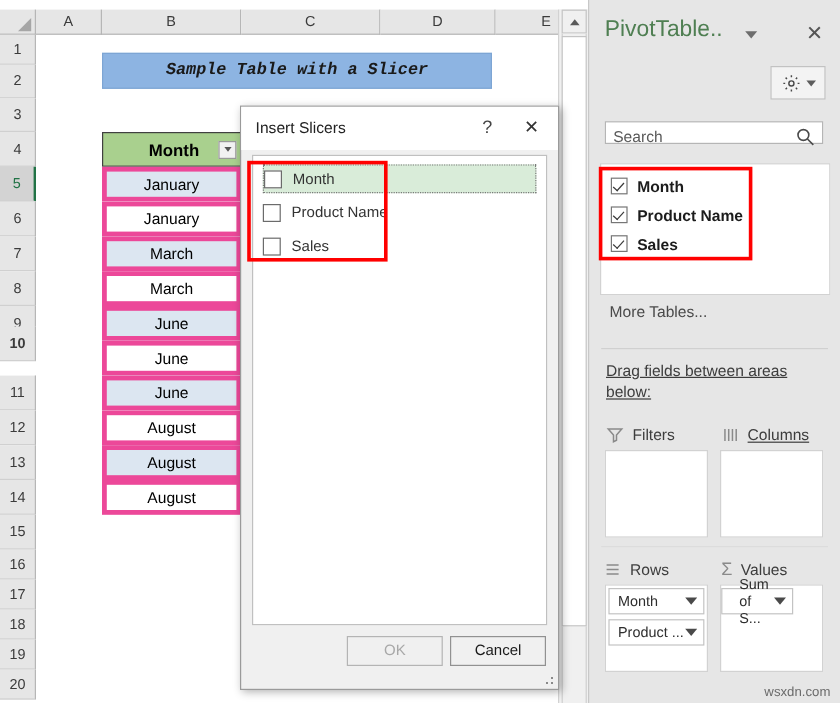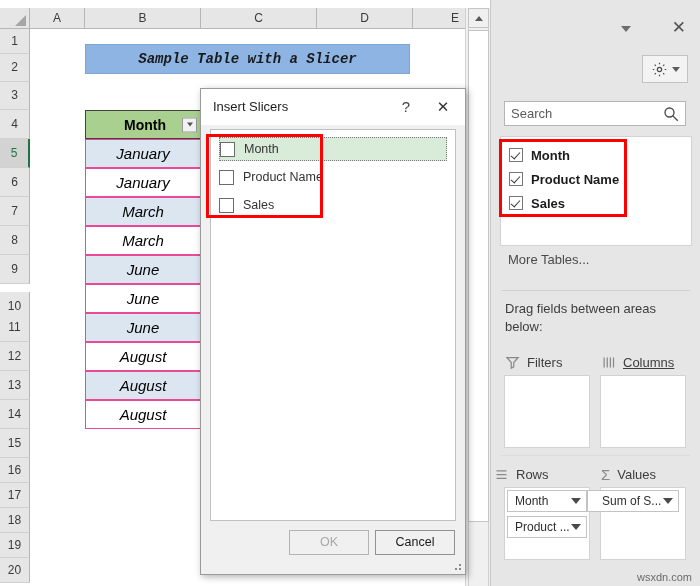--- a/index.html
+++ b/index.html
@@ -57,23 +57,23 @@
     position: absolute; right: 3px; top: 50%; transform: translateY(-50%);
     width: 15px; height: 15px; background: #f2f2f2; border: 1px solid #9a9a9a;
     display: flex; align-items: center; justify-content: center;
   }
   .filter-btn i {
     width: 0; height: 0; border-style: solid;
     border-width: 4px 3.5px 0 3.5px; border-color: #555 transparent transparent transparent;
   }
 
   .tbl-cell {
-    position: absolute; border: 1px solid #ec4899;
-    font-size: 15px; color: #000;
-    display: flex; align-items: center; justify-content: center; font-style: italic;
+    position: absolute; border: 4px solid #ec4899;
+    font-size: 13px; color: #000;
+    display: flex; align-items: center; justify-content: center;
   }
   .band-a { background: #dce6f1; }
   .band-b { background: #ffffff; }
 
   
   #vscroll { position: absolute; left: 465px; top: 8px; width: 25px; height: 578px; background: #f0f0f0; border-left: 1px solid #d2d2d2; }
   #vscroll .sb-btn {
     position: absolute; left: 2px; width: 21px; height: 20px;
     background: #f0f0f0; border: 1px solid #c4c4c4;
     display: flex; align-items: center; justify-content: center;
@@ -160,21 +160,21 @@
   #pane .gear-btn {
     position: absolute; right: 12px; top: 55px; width: 46px; height: 28px;
     background: #f3f3f3; border: 1px solid #c2c2c2;
     display: flex; align-items: center; justify-content: center; gap: 4px;
   }
   #pane .gear-caret {
     width: 0; height: 0; border-style: solid;
     border-width: 5px 4px 0 4px; border-color: #5d5d5d transparent transparent transparent;
   }
   #pane .search-box {
-    position: absolute; left: 13px; top: 101px; width: 182px; height: 25px;
+    position: absolute; left: 13px; top: 101px; width: 182px; height: 19px;
     background: #ffffff; border: 1px solid #b5b5b5;
   }
   #pane .search-box .ph {
     position: absolute; left: 6px; top: 4px; font-size: 13px; color: #5a5a5a;
   }
   #pane .search-ico { position: absolute; right: 5px; top: 3px; }
 
   #pane .fields-box {
     position: absolute; left: 9px; top: 136px; width: 192px; height: 110px;
     background: #ffffff; border: 1px solid #d2d2d2;
@@ -188,21 +188,21 @@
     content: ""; position: absolute; left: 3px; top: 1px;
     width: 4px; height: 8px; border: solid #3a3a3a; border-width: 0 1.6px 1.6px 0;
     transform: rotate(42deg);
   }
   .field-lbl { font-size: 13px; font-weight: bold; color: #1c1c1c; }
   .more-tables { position: absolute; left: 17px; top: 252px; font-size: 13px; color: #4a4a4a; }
 
   #pane .pane-sep { position: absolute; left: 10px; right: 10px; top: 290px; height: 1px; background: #d0d0d0; }
   #pane .drag-lbl {
     position: absolute; left: 14px; top: 300px; width: 185px;
-    font-size: 13px; color: #3d3d3d; line-height: 18px;
+    font-size: 13px; color: #3d3d3d; line-height: 18px; text-decoration: underline;
   }
 
   .area-hdr { position: absolute; font-size: 13px; color: #3d3d3d; display: flex; align-items: center; gap: 7px; }
   .area-box { position: absolute; background: #ffffff; border: 1px solid #d2d2d2; }
   .pill {
     position: absolute; height: 22px; background: #ffffff; border: 1px solid #c3c3c3;
     display: flex; align-items: center; justify-content: space-between;
     padding: 0 5px 0 7px; font-size: 12px; color: #2e2e2e;
   }
   .pill i {
@@ -243,21 +243,21 @@
     <div class="rowhead-strip" id="rowhead-strip">
         <div class="rowhead" style="top: 0px; height: 25px; line-height: 24px;">1</div>
         <div class="rowhead" style="top: 25px; height: 28px; line-height: 27px;">2</div>
         <div class="rowhead" style="top: 53px; height: 28px; line-height: 27px;">3</div>
         <div class="rowhead" style="top: 81px; height: 29px; line-height: 28px;">4</div>
         <div class="rowhead active" style="top: 110px; height: 29px; line-height: 28px;">5</div>
         <div class="rowhead" style="top: 139px; height: 29px; line-height: 28px;">6</div>
         <div class="rowhead" style="top: 168px; height: 29px; line-height: 28px;">7</div>
         <div class="rowhead" style="top: 197px; height: 29px; line-height: 28px;">8</div>
         <div class="rowhead" style="top: 226px; height: 29px; line-height: 28px;">9</div>
-        <div class="rowhead" style="top: 263px; height: 29px; line-height: 28px;">10</div>
+        <div class="rowhead" style="top: 243px; height: 29px; line-height: 28px; font-weight: bold;">10</div>
         <div class="rowhead" style="top: 284px; height: 29px; line-height: 28px;">11</div>
         <div class="rowhead" style="top: 313px; height: 29px; line-height: 28px;">12</div>
         <div class="rowhead" style="top: 342px; height: 29px; line-height: 28px;">13</div>
         <div class="rowhead" style="top: 371px; height: 29px; line-height: 28px;">14</div>
         <div class="rowhead" style="top: 400px; height: 29px; line-height: 28px;">15</div>
         <div class="rowhead" style="top: 429px; height: 25px; line-height: 24px;">16</div>
         <div class="rowhead" style="top: 454px; height: 25px; line-height: 24px;">17</div>
         <div class="rowhead" style="top: 479px; height: 25px; line-height: 24px;">18</div>
         <div class="rowhead" style="top: 504px; height: 25px; line-height: 24px;">19</div>
         <div class="rowhead" style="top: 529px; height: 25px; line-height: 24px;">20</div>
@@ -336,20 +336,21 @@
       </div>
 
     <div class="dlg-buttons">
       <div class="dlg-btn ok">OK</div>
       <div class="dlg-btn cancel">Cancel</div>
       <div class="dlg-grip"></div>
     </div>
   </div>
 
   <div id="pane">
+    <div class="pane-title">PivotTable..</div>
     <div class="pane-caret"></div>
     <div class="pane-close">✕</div>
 
 
     <div class="gear-btn">
       <svg width="17" height="17" viewBox="0 0 24 24" fill="none" stroke="#4a4a4a" stroke-width="1.7">
         <circle cx="12" cy="12" r="3"></circle>
         <path d="M12 2.5v2.2M12 19.3v2.2M2.5 12h2.2M19.3 12h2.2M5.2 5.2l1.6 1.6M17.2 17.2l1.6 1.6M18.8 5.2l-1.6 1.6M6.8 17.2l-1.6 1.6"></path>
       </svg>
       <span class="gear-caret"></span>
@@ -395,42 +396,42 @@
     <div class="area-hdr" style="left:110px; top:355px;text-decoration:underline;">
       <svg width="15" height="15" viewBox="0 0 24 24" fill="none" stroke="#8a8a8a" stroke-width="2">
         <path d="M5 4v16M10 4v16M15 4v16M20 4v16"></path>
       </svg>
       <span>Columns</span>
     </div>
     <div class="area-box" style="left:109px; top:375px; width:86px; height:73px;"></div>
 
     <div class="mid-sep"></div>
 
-    <div class="area-hdr" style="left:3px; top:467px;text-align:right;">
+    <div class="area-hdr" style="left:12px; top:467px;text-align:right;">
       <svg width="15" height="15" viewBox="0 0 24 24" fill="none" stroke="#8a8a8a" stroke-width="2">
         <path d="M4 6h16M4 12h16M4 18h16"></path>
       </svg>
       <span>Rows</span>
     </div>
     <div class="area-box" style="left:13px; top:487px; width:86px; height:73px;"></div>
     <div class="pill" style="left:16px; top:490px; width:80px;">
       <span>Month</span>
         <i></i>
     </div>
     <div class="pill" style="left:16px; top:516px; width:80px;">
       <span>Product ...</span>
         <i></i>
     </div>
 
     <div class="area-hdr" style="left:110px; top:467px;">
       <span style="font-size:15px; color:#8a8a8a; line-height:15px;">Σ</span>
       <span>Values</span>
     </div>
     <div class="area-box" style="left:109px; top:487px; width:86px; height:73px;"></div>
-    <div class="pill" style="left:96px; top:490px; width:92px;padding-left:14px;">
+    <div class="pill" style="left:110px; top:490px; width:60px;padding-left:14px;">
       <span>Sum of S...</span>
         <i></i>
     </div>
   </div>
 
   <div class="annot" id="annot-dialog"></div>
   <div class="annot" id="annot-pane"></div>
 
   <div id="watermark">wsxdn.com</div>
 </div>

